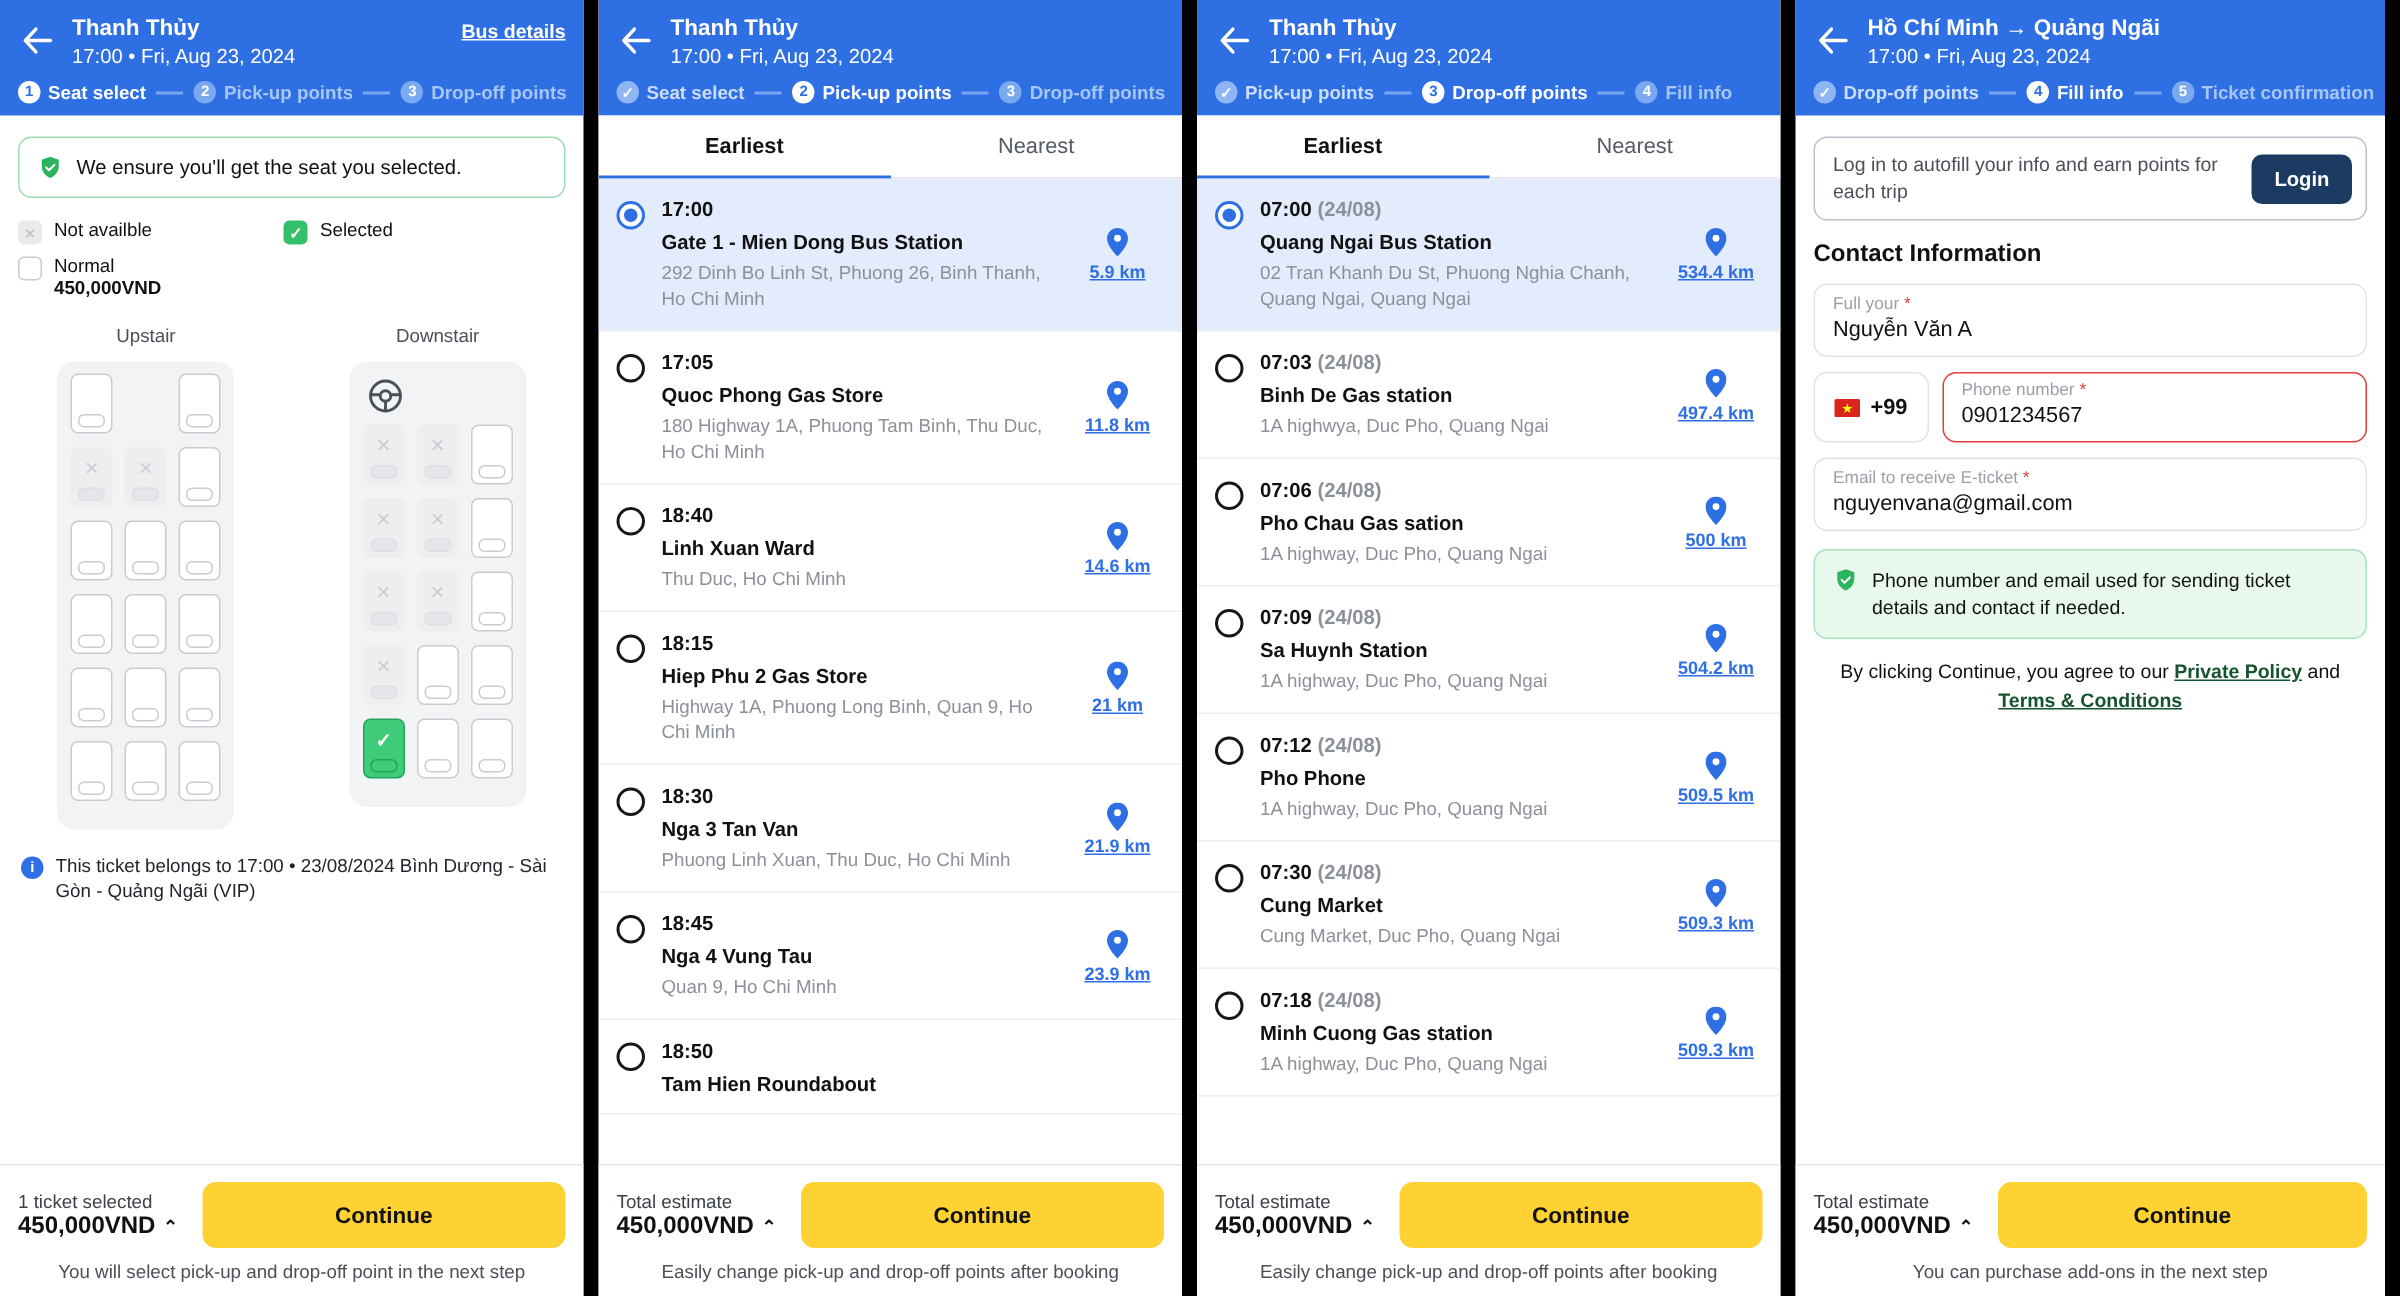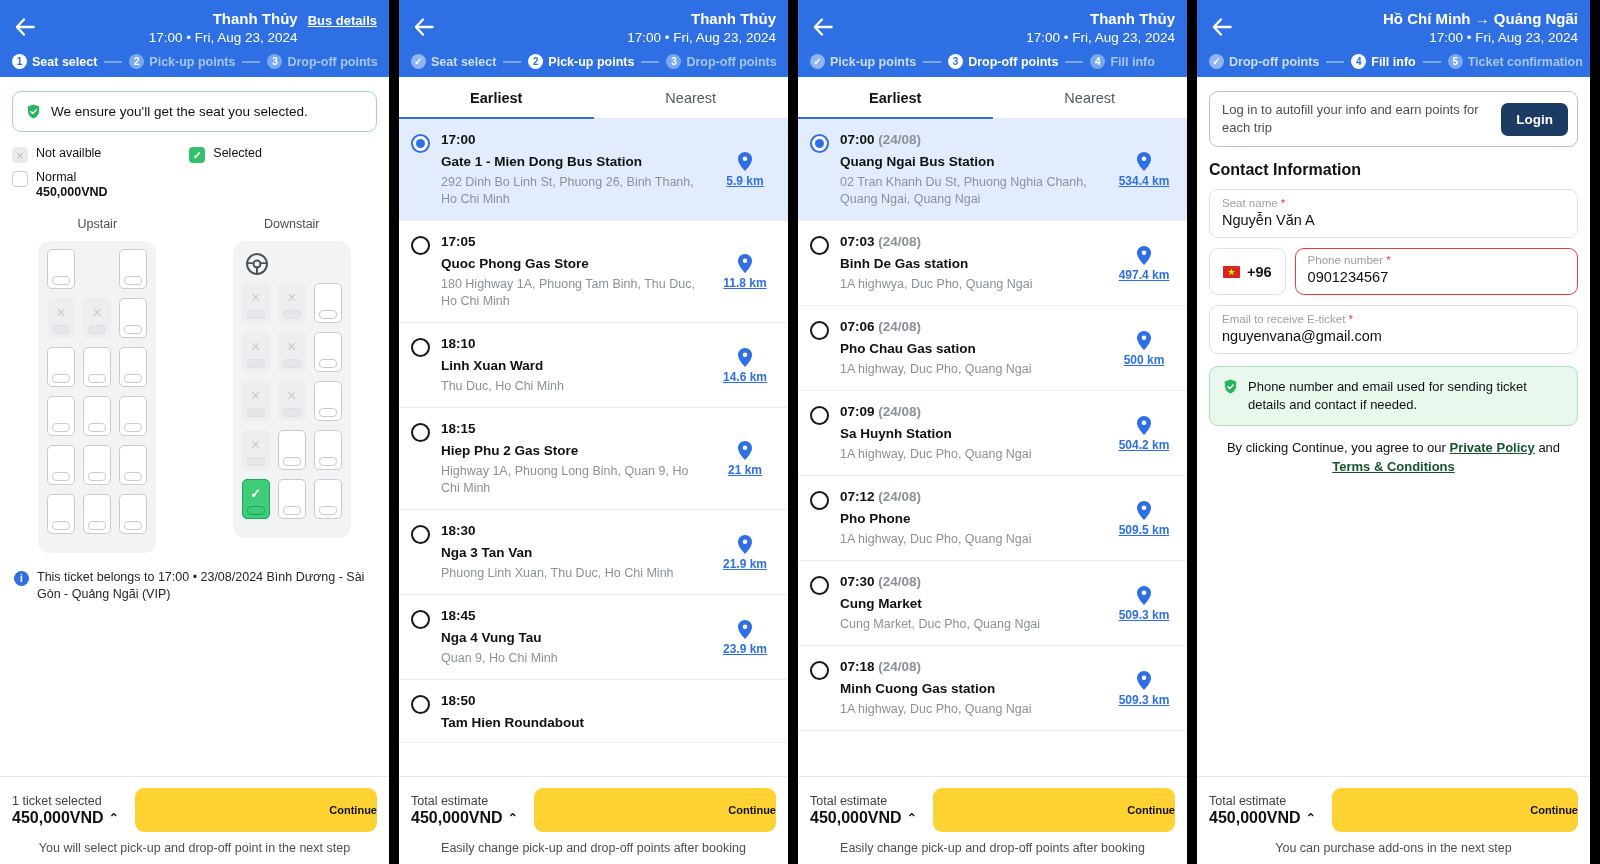--- a/index.html
+++ b/index.html
@@ -9,21 +9,21 @@
   .panel { height:864px; background:#fff; position:relative; overflow:hidden;
            display:flex; flex-direction:column; }
   .gap { width:10px; height:864px; background:#000; flex:none; }
   .p1 { width:389px; flex:none; }
   .p2 { width:389px; flex:none; }
   .p3 { width:389px; flex:none; }
   .p4 { width:393px; flex:none; }
 
   
   .hdr { background:#2f6fe4; color:#fff; padding:10px 12px 8px 12px; flex:none; }
-  .hdr-top { display:flex; align-items:flex-start; gap:10px;text-align:right; }
+  .hdr-top { display:flex; align-items:flex-start; gap:10px; }
   .back { width:26px; height:26px; flex:none; position:relative; top:4px; cursor:pointer; }
   .back svg { display:block; }
   .hdr-txt { flex:1; min-width:0; }
   .hdr-title { font-size:15px; font-weight:bold; line-height:17px; white-space:nowrap; }
   .hdr-sub { font-size:13.5px; line-height:18px; margin-top:2px; white-space:nowrap; }
   .busdetails { font-size:13px; font-weight:bold; text-decoration:underline;
     white-space:nowrap; padding-top:3px; cursor:pointer; }
   .steps { display:flex; align-items:center; gap:7px; margin-top:7px;
            white-space:nowrap; font-size:12.5px; font-weight:bold; }
   .step { display:flex; align-items:center; gap:5px; }
@@ -145,22 +145,22 @@
   
   .footer { flex:none; border-top:1px solid #e4e6ea; background:#fff;
      padding:11px 12px 9px 12px; }
   .f-row { display:flex; align-items:center; }
   .f-left { flex:none; }
   .f-cap { font-size:12.5px; color:#3c4148; }
   .f-price { font-size:16px; font-weight:bold; color:#111; margin-top:1px;
      display:flex; align-items:center; gap:5px; }
   .caret { font-size:12px; }
   .contbtn { flex:1; margin-left:16px; background:#ffd233; border:none;
-     border-radius:9px; height:44px; font-size:11px; font-weight:bold;
-     color:#111; cursor:pointer; font-family:"Liberation Sans", sans-serif;text-align:right; }
+     border-radius:9px; height:44px; font-size:15px; font-weight:bold;
+     color:#111; cursor:pointer; font-family:"Liberation Sans", sans-serif; }
   .f-note { text-align:center; font-size:12.5px; color:#4b5058; margin-top:9px; }
 </style>
 </head>
 <body>
 
 <div class="stage">
   <div class="panel p1" id="panel0">
       <div class="hdr">
     <div class="hdr-top">
       <div class="back">
@@ -441,21 +441,21 @@
         <span class="pin"><svg viewBox="0 0 14 19" width="14" height="19">
                 <path d="M7 0C3.2 0 0 3.1 0 7c0 5.2 7 12 7 12s7-6.8 7-12c0-3.9-3.2-7-7-7z" fill="#2f6fe4"></path>
                 <circle cx="7" cy="6.8" r="2.3" fill="#fff"></circle>
               </svg></span>
         <span class="dist">11.8 km</span>
       </div>
     </div>
         <div class="stop ">
       <div class="radio"></div>
       <div class="stop-main">
-        <div class="stop-time"><span>18:10</span></div>
+        <div class="stop-time"><span>18:40</span></div>
         <div class="stop-name">Linh Xuan Ward</div>
         <div class="stop-addr">Thu Duc, Ho Chi Minh</div>
       </div>
       <div class="stop-dist">
         <span class="pin"><svg viewBox="0 0 14 19" width="14" height="19">
                 <path d="M7 0C3.2 0 0 3.1 0 7c0 5.2 7 12 7 12s7-6.8 7-12c0-3.9-3.2-7-7-7z" fill="#2f6fe4"></path>
                 <circle cx="7" cy="6.8" r="2.3" fill="#fff"></circle>
               </svg></span>
         <span class="dist">14.6 km</span>
       </div>
@@ -721,28 +721,28 @@
         </div>
   </div>
       <div class="body">
     <div class="loginbox">
       <div class="t">Log in to autofill your info and earn points for each trip</div>
       <button class="loginbtn">Login</button>
     </div>
     <div class="sect-title">Contact Information</div>
 
     <div class="field">
-      <div class="flabel"><span>Seat name</span> <span class="req">*</span></div>
+      <div class="flabel"><span>Full your</span> <span class="req">*</span></div>
       <div class="fval">Nguyễn Văn A</div>
     </div>
 
     <div class="phonerow">
       <div class="ccbox">
         <span class="flag"></span>
-        <span class="cc">+96</span>
+        <span class="cc">+99</span>
       </div>
       <div class="phonefield">
         <div class="flabel"><span>Phone number</span> <span class="req">*</span></div>
         <div class="fval">0901234567</div>
       </div>
     </div>
 
     <div class="field">
       <div class="flabel"><span>Email to receive E-ticket</span> <span class="req">*</span></div>
       <div class="fval">nguyenvana@gmail.com</div>

